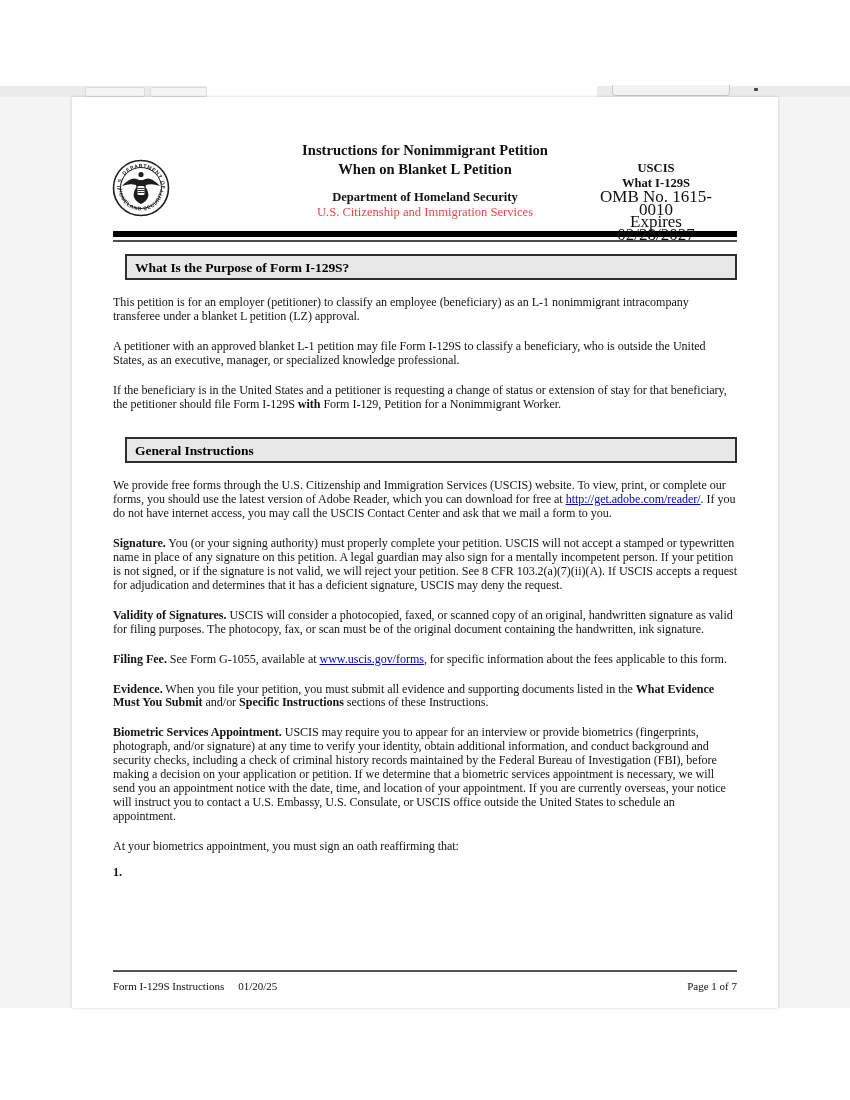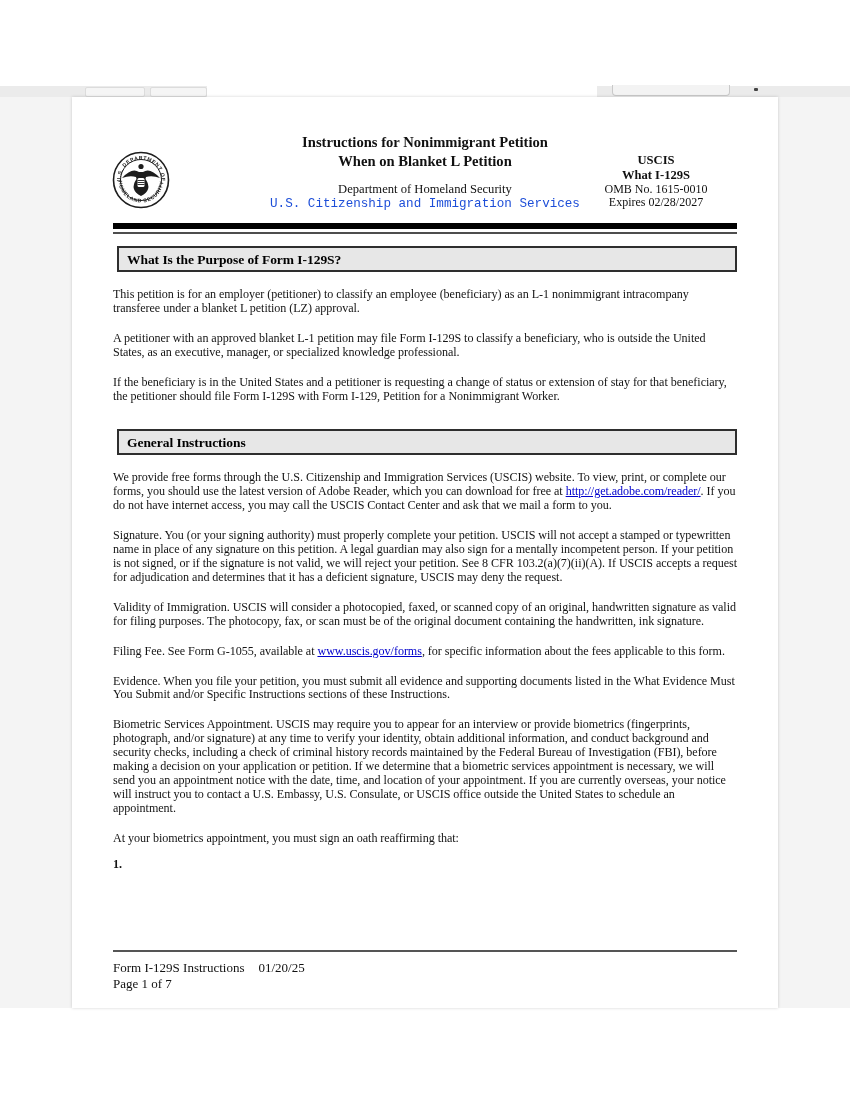--- a/index.html
+++ b/index.html
@@ -23,46 +23,46 @@
 
   
   .viewport { position:absolute; left:0; top:97px; width:850px; height:911px; background:#f4f4f4; }
   .page { position:absolute; left:72px; top:0; width:706px; height:911px; background:#ffffff;
           box-shadow:0 0 3px rgba(0,0,0,0.18); }
   .content { position:relative; padding:36px 41px 0 41px; }
 
   
   .hdr { position:relative; height:80px; }
   .seal { position:absolute; left:-1px; top:18px; width:58px; height:58px; }
-  .hdr-center { text-align:center; }
+  .hdr-center { text-align:center;margin-top:8px; }
   .title-line { font-weight:700; font-size:14.6px; line-height:18.5px; color:#111; }
-  .dept { font-weight:400; font-size:12.6px; line-height:15px; margin-top:12px; color:#111; }
-  .agency { font-size:12.6px; line-height:15px; color:#1d4ed8;font-family:Liberation Mono, monospace; }
+  .dept { font-weight:700; font-size:12.6px; line-height:15px; margin-top:12px; color:#111; }
+  .agency { font-size:12.6px; line-height:15px; color:#ef4444; }
   .hdr-right { position:absolute; right:16px; top:20px; width:130px; text-align:center; color:#111; }
   .hr-big { font-weight:700; font-size:12.6px; line-height:15px; }
-  .hr-small { font-size:12px; line-height:12.5px;font-family:Liberation Serif, serif; }
+  .hr-small { font-size:17px; line-height:12.5px;font-family:Liberation Serif, serif; }
 
   .bar1 { height:6px; background:#000; margin-top:10px; }
   .bar2 { height:2px; background:#4d4d4d; margin-top:3px; }
 
   
   .doc { font-size:12.1px; line-height:13.9px; color:#141414; letter-spacing:-0.05px; }
-  .sec-h { margin:26px 0 12px 4px; border:2px solid #2e2e2e; background:var(--heading-bg,#e7e7e7);
+  .sec-h { margin:26px 0 12px 12px; border:2px solid #2e2e2e; background:var(--heading-bg,#e7e7e7);
            font-weight:700; font-size:13.5px; line-height:17px; padding:3px 16px 2px 8px; color:#000; }
   .sec-h.first { margin-top:12px; }
   .doc p { margin:16px 0 12px 0; }
-  .b { font-weight:400; }
+  .b { font-weight:700; }
   .lnk { color:var(--link-color,#0000cc); font-weight:400; text-decoration:underline; cursor:pointer; }
   .li { display:flex; margin:2px 0 12px 0; }
   .li .num { font-weight:700; min-width:26px; }
 
   
   .footer { position:absolute; left:41px; right:41px; bottom:16px; }
   .f-line { height:2px; background:#555; margin-bottom:8px; }
-  .f-row { display:flex; justify-content:space-between; font-size:13px; color:#111;flex-direction:column; }
+  .f-row { display:flex; justify-content:space-between; font-size:11px; color:#111; }
   .f-left span { margin-right:14px; }
   .f-left span:last-child { margin-right:0; }
 </style>
 </head>
 <body>
 
 <div class="canvas">
 
   <div class="tb-seg a"></div>
   <div class="tb-seg b"></div>
@@ -115,21 +115,21 @@
         <div class="bar2"></div>
 
         <div class="doc">
             <div class="sec-h first">What Is the Purpose of Form I-129S?</div>
             <p><span>This petition is for an employer (petitioner) to classify an employee (beneficiary) as an L-1 nonimmigrant intracompany transferee under a blanket L petition (LZ) approval.</span></p>
             <p><span>A petitioner with an approved blanket L-1 petition may file Form I-129S to classify a beneficiary, who is outside the United States, as an executive, manager, or specialized knowledge professional.</span></p>
             <p><span>If the beneficiary is in the United States and a petitioner is requesting a change of status or extension of stay for that beneficiary, the petitioner should file Form I-129S </span><span class="b ">with</span><span> Form I-129, Petition for a Nonimmigrant Worker.</span></p>
             <div class="sec-h">General Instructions</div>
             <p><span>We provide free forms through the U.S. Citizenship and Immigration Services (USCIS) website.  To view, print, or complete our forms, you should use the latest version of Adobe Reader, which you can download for free at </span><span class="lnk">http://get.adobe.com/reader/</span><span>.  If you do not have internet access, you may call the USCIS Contact Center and ask that we mail a form to you.</span></p>
             <p><span class="b ">Signature.</span><span>  You (or your signing authority) must properly complete your petition.  USCIS will not accept a stamped or typewritten name in place of any signature on this petition.  A legal guardian may also sign for a mentally incompetent person.  If your petition is not signed, or if the signature is not valid, we will reject your petition.  See 8 CFR 103.2(a)(7)(ii)(A).  If USCIS accepts a request for adjudication and determines that it has a deficient signature, USCIS may deny the request.</span></p>
-            <p><span class="b ">Validity of Immigration.</span><span>  USCIS will consider a photocopied, faxed, or scanned copy of an original, handwritten signature as valid for filing purposes.  The photocopy, fax, or scan must be of the original document containing the handwritten, ink signature.</span></p>
+            <p><span class="b ">Validity of Signatures.</span><span>  USCIS will consider a photocopied, faxed, or scanned copy of an original, handwritten signature as valid for filing purposes.  The photocopy, fax, or scan must be of the original document containing the handwritten, ink signature.</span></p>
             <p><span class="b ">Filing Fee.</span><span>  See Form G-1055, available at </span><span class="lnk">www.uscis.gov/forms</span><span>, for specific information about the fees applicable to this form.</span></p>
             <p><span class="b ">Evidence.</span><span>  When you file your petition, you must submit all evidence and supporting documents listed in the </span><span class="b ">What Evidence Must You Submit</span><span> and/or </span><span class="b ">Specific Instructions</span><span> sections of these Instructions.</span></p>
             <p><span class="b ">Biometric Services Appointment.</span><span>  USCIS may require you to appear for an interview or provide biometrics (fingerprints, photograph, and/or signature) at any time to verify your identity, obtain additional information, and conduct background and security checks, including a check of criminal history records maintained by the Federal Bureau of Investigation (FBI), before making a decision on your application or petition.  If we determine that a biometric services appointment is necessary, we will send you an appointment notice with the date, time, and location of your appointment.  If you are currently overseas, your notice will instruct you to contact a U.S. Embassy, U.S. Consulate, or USCIS office outside the United States to schedule an appointment.</span></p>
             <p><span>At your biometrics appointment, you must sign an oath reaffirming that:</span></p>
             <div class="li">
               <span class="num">1.</span>
             </div>
           </div>
 
       </div>

